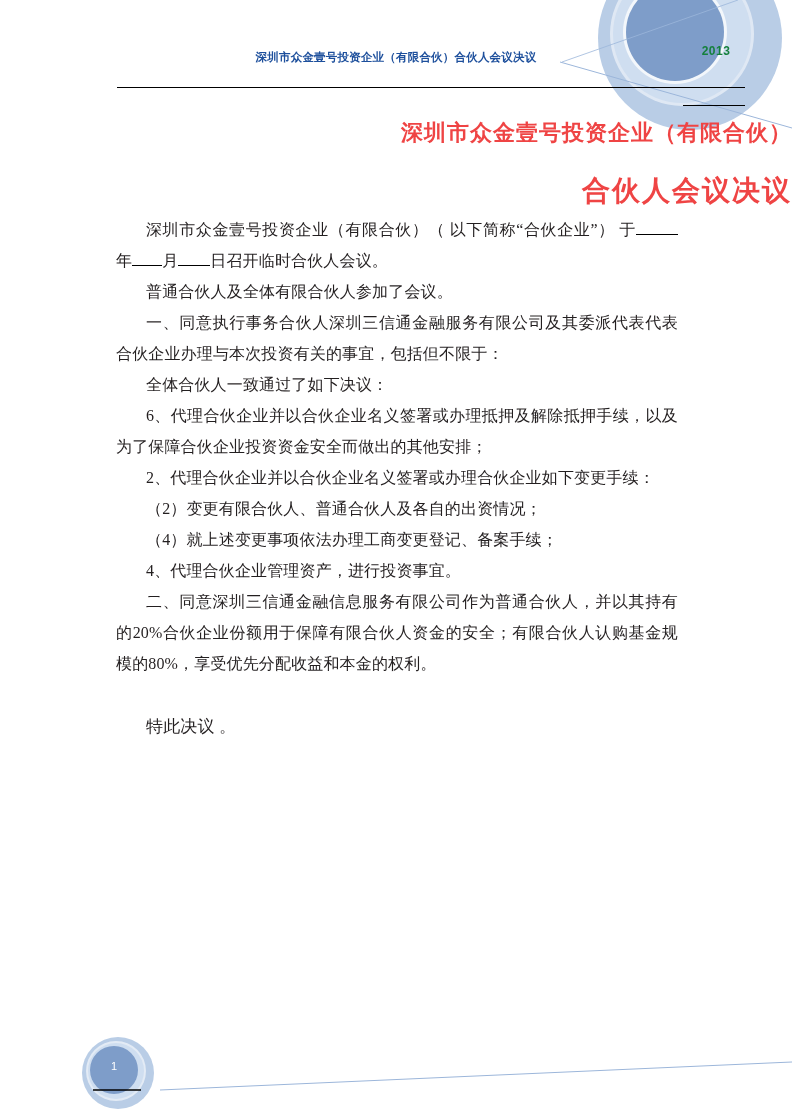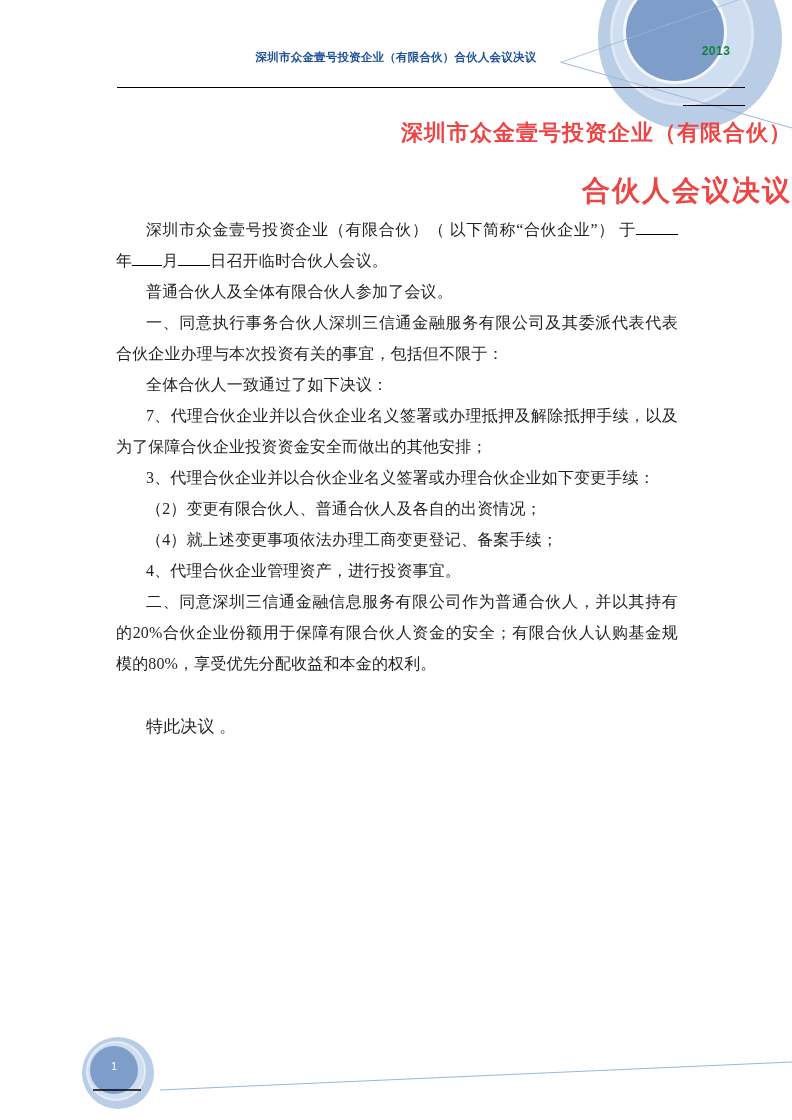--- a/index.html
+++ b/index.html
@@ -170,23 +170,23 @@
 
     <p class="para indent"><span>深圳市众金壹号投资企业（有限合伙）（ 以下简称“合伙企业”） 于</span><span class="blank b-yr"></span><span>年</span><span class="blank b-mo"></span><span>月</span><span class="blank b-day"></span><span>日召开临时合伙人会议。</span></p>
 
     <p class="para indent">普通合伙人及全体有限合伙人参加了会议。</p>
 
     <p class="para indent">一、同意执行事务合伙人深圳三信通金融服务有限公司及其委派代表代表合伙企业办理与本次投资有关的事宜，包括但不限于：</p>
 
     <p class="para indent">全体合伙人一致通过了如下决议：</p>
 
 
-    <p class="para indent">7、代理合伙企业并以合伙企业名义签署或办理抵押及解除抵押手续，以及为了保障合伙企业投资资金安全而做出的其他安排；</p>
-
-    <p class="para indent">3、代理合伙企业并以合伙企业名义签署或办理合伙企业如下变更手续：</p>
+    <p class="para indent">6、代理合伙企业并以合伙企业名义签署或办理抵押及解除抵押手续，以及为了保障合伙企业投资资金安全而做出的其他安排；</p>
+
+    <p class="para indent">2、代理合伙企业并以合伙企业名义签署或办理合伙企业如下变更手续：</p>
 
 
     <p class="para indent">（2）变更有限合伙人、普通合伙人及各自的出资情况；</p>
 
 
     <p class="para indent">（4）就上述变更事项依法办理工商变更登记、备案手续；</p>
 
     <p class="para indent">4、代理合伙企业管理资产，进行投资事宜。</p>
 
     <p class="para indent">二、同意深圳三信通金融信息服务有限公司作为普通合伙人，并以其持有的20%合伙企业份额用于保障有限合伙人资金的安全；有限合伙人认购基金规模的80%，享受优先分配收益和本金的权利。</p>

